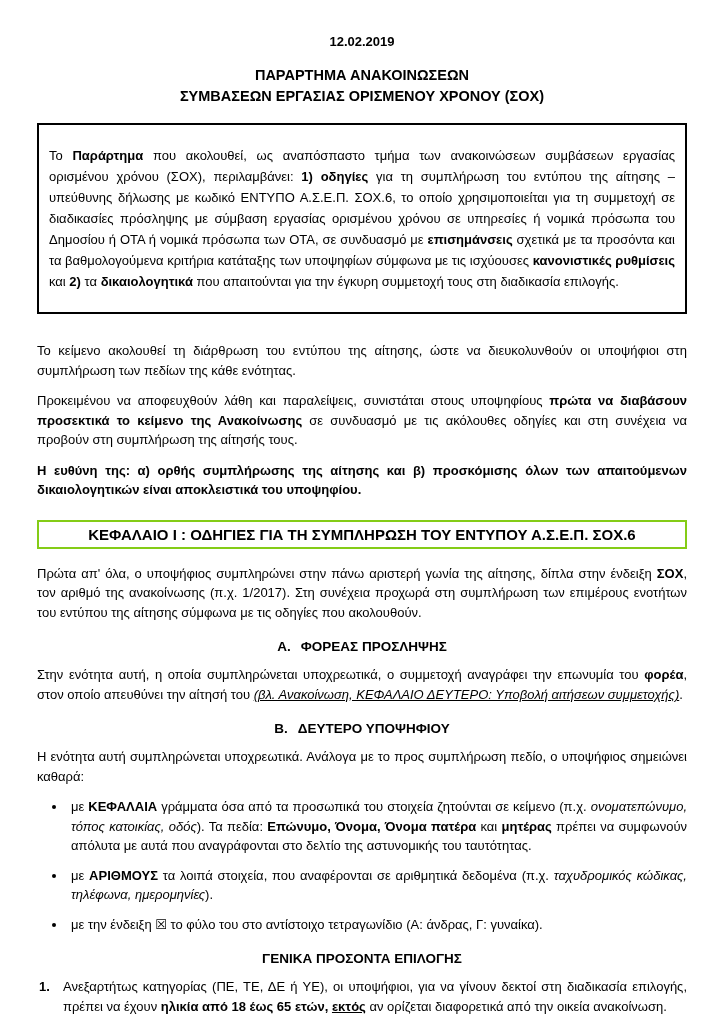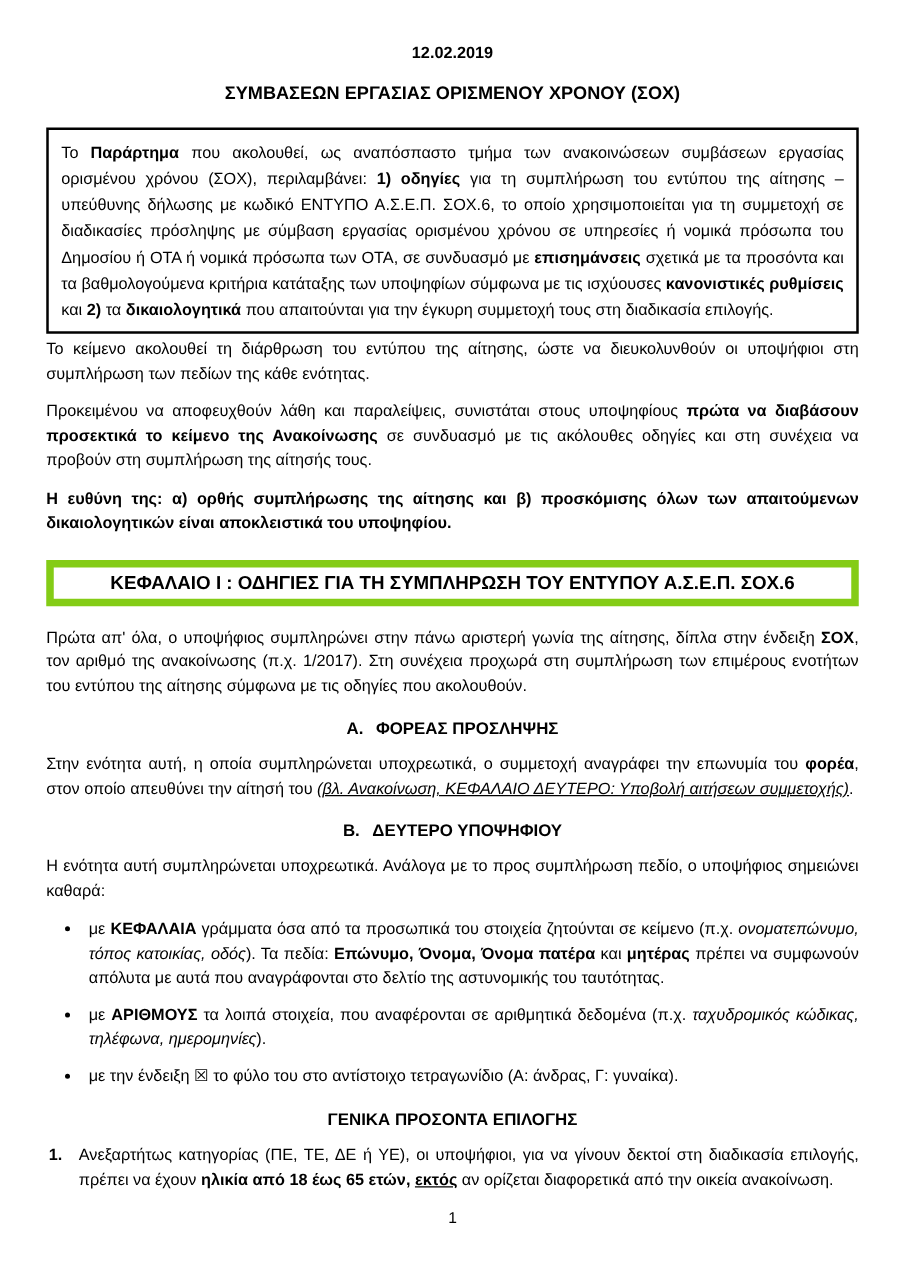--- a/index.html
+++ b/index.html
@@ -28,34 +28,34 @@
   }
   .doc-title {
     text-align: center;
     font-weight: bold;
     font-size: 14.5px;
     line-height: 1.45;
     margin-bottom: 16px;
   }
   .intro-box {
     border: 2px solid #000;
-    padding: 7px 10px;
+    padding: 20px 10px;
     font-size: 13px;
     line-height: 1.62;
     text-align: justify;
-    margin-bottom: 2px;
+    margin-bottom: 27px;
   }
   p.body-p {
     font-size: 13px;
     line-height: 1.5;
     text-align: justify;
     margin: 0 0 11px 0;
   }
   .chapter-box {
-    border: 6px solid #84cc16;
+    border: 2px solid #84cc16;
     text-align: center;
     font-weight: bold;
     font-size: 15px;
     padding: 4px 2px;
     margin: 20px 0 15px 0;
   }
   .section-heading {
     text-align: center;
     font-weight: bold;
     font-size: 13.5px;
@@ -98,20 +98,21 @@
   }
 </style>
 </head>
 <body>
 
 <div class="page">
 
   <div class="date">12.02.2019</div>
 
   <div class="doc-title">
+    <div>ΠΑΡΑΡΤΗΜΑ ΑΝΑΚΟΙΝΩΣΕΩΝ</div>
     <div>ΣΥΜΒΑΣΕΩΝ ΕΡΓΑΣΙΑΣ ΟΡΙΣΜΕΝΟΥ ΧΡΟΝΟΥ (ΣΟΧ)</div>
   </div>
 
   <div class="intro-box"><span>Το </span><span style="font-weight: bold;">Παράρτημα</span><span> που ακολουθεί, ως αναπόσπαστο τμήμα των ανακοινώσεων συμβάσεων εργασίας ορισμένου χρόνου (ΣΟΧ), περιλαμβάνει: </span><span style="font-weight: bold;">1) οδηγίες</span><span> για τη συμπλήρωση του εντύπου της αίτησης – υπεύθυνης δήλωσης με κωδικό ΕΝΤΥΠΟ Α.Σ.Ε.Π. ΣΟΧ.6, το οποίο χρησιμοποιείται για τη συμμετοχή σε διαδικασίες πρόσληψης με σύμβαση εργασίας ορισμένου χρόνου σε υπηρεσίες ή νομικά πρόσωπα του Δημοσίου ή ΟΤΑ ή νομικά πρόσωπα των ΟΤΑ, σε συνδυασμό με </span><span style="font-weight: bold;">επισημάνσεις</span><span> σχετικά με τα προσόντα και τα βαθμολογούμενα κριτήρια κατάταξης των υποψηφίων σύμφωνα με τις ισχύουσες </span><span style="font-weight: bold;">κανονιστικές ρυθμίσεις</span><span> και </span><span style="font-weight: bold;">2)</span><span> τα </span><span style="font-weight: bold;">δικαιολογητικά</span><span> που απαιτούνται για την έγκυρη συμμετοχή τους στη διαδικασία επιλογής.</span></div>
 
   <p class="body-p"><span>Το κείμενο ακολουθεί τη διάρθρωση του εντύπου της αίτησης, ώστε να διευκολυνθούν οι υποψήφιοι στη συμπλήρωση των πεδίων της κάθε ενότητας.</span></p>
 
   <p class="body-p"><span>Προκειμένου να αποφευχθούν λάθη και παραλείψεις, συνιστάται στους υποψηφίους </span><span style="font-weight: bold;">πρώτα να διαβάσουν προσεκτικά το κείμενο της Ανακοίνωσης</span><span> σε συνδυασμό με τις ακόλουθες οδηγίες και στη συνέχεια να προβούν στη συμπλήρωση της αίτησής τους.</span></p>
 
   <p class="body-p"><span style="font-weight: bold;">Η ευθύνη της: α) ορθής συμπλήρωσης της αίτησης και β) προσκόμισης όλων των απαιτούμενων δικαιολογητικών είναι αποκλειστικά του υποψηφίου.</span></p>

